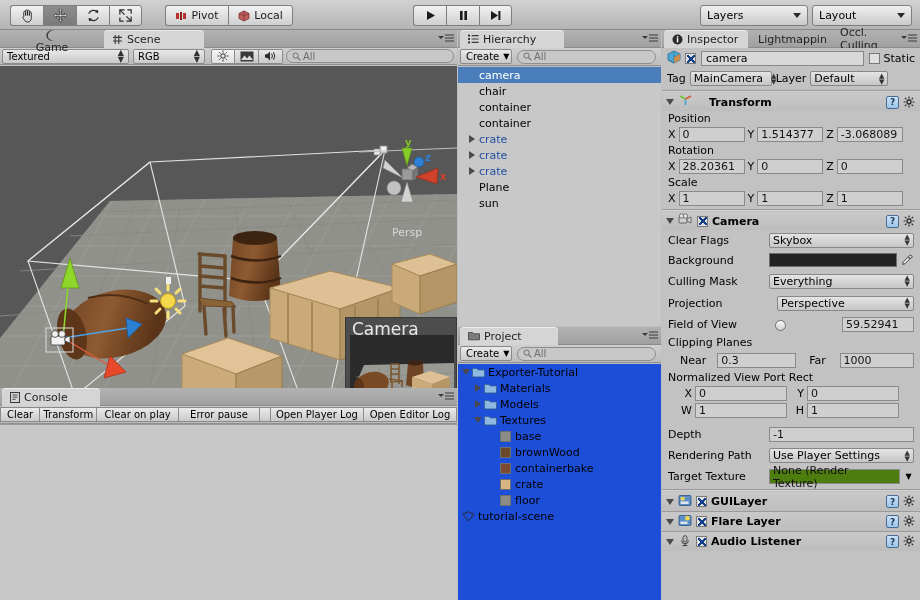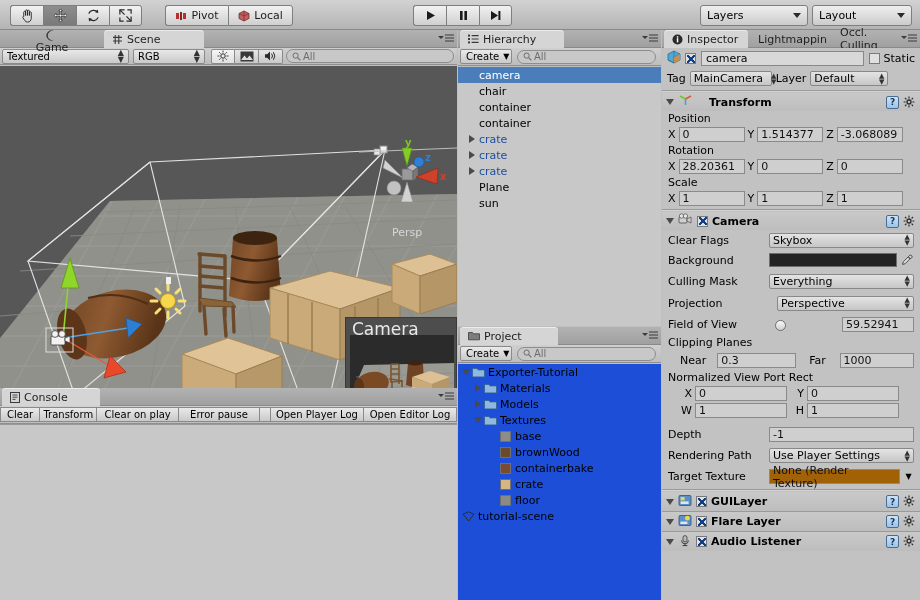--- a/index.html
+++ b/index.html
@@ -905,21 +905,21 @@
       </div>
       <div class="field-row" style="height:21px;">
         <span class="lbl-w">Rendering Path</span>
         <span class="dropdown" style="flex:1;">
           <span>Use Player Settings</span>
           <span class="updown" style="font-size:7px;line-height:6px;">▲<br>▼</span>
         </span>
       </div>
       <div class="field-row" style="height:21px;">
         <span class="lbl-w">Target Texture</span>
-        <span class="vfield" style="flex:1;background:#a16207;">None (Render Texture)</span>
+        <span class="vfield" style="flex:1;background:#4d7c0f;">None (Render Texture)</span>
         <span style="width:11px;text-align:center;font-size:8px;">▼</span>
       </div>
 
       <div class="sep"></div>
 
       <div class="comp-head" style="height:19px;">
         <span class="tri-d"></span>
         <span>
           <svg width="14" height="13" viewBox="0 0 14 13">
               <rect x="1" y="1.5" width="12" height="10" rx="1" fill="#5b8fc6" stroke="#2c5480" stroke-width="0.8"></rect>

